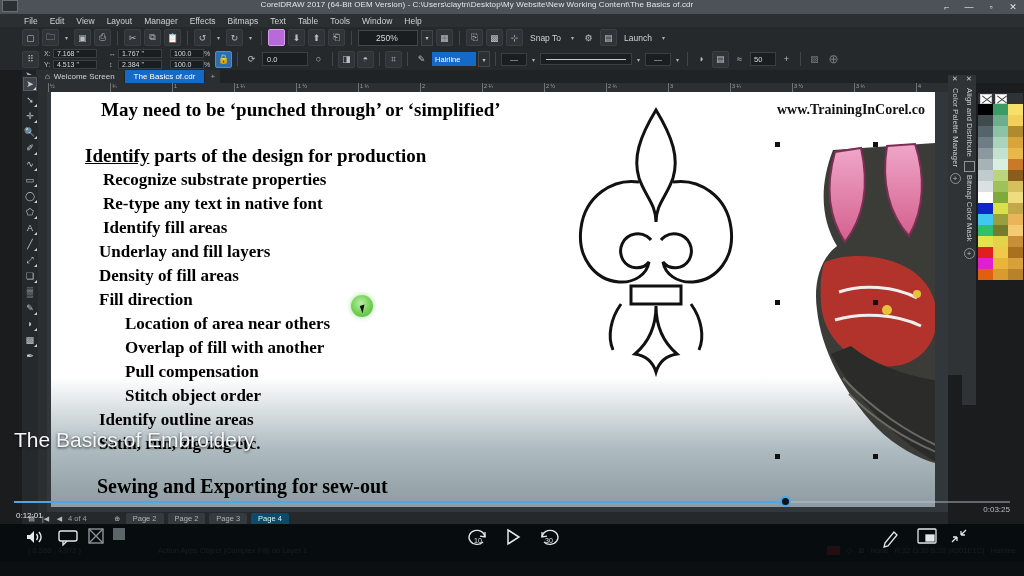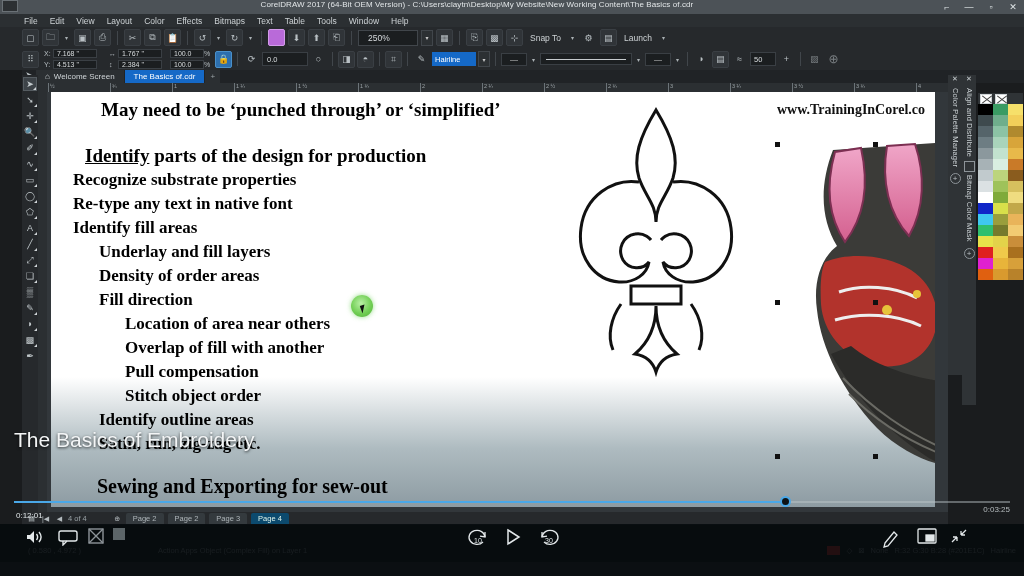--- a/index.html
+++ b/index.html
@@ -28,21 +28,21 @@
   .toolbar1 { position:absolute; left:0; top:27px; width:1024px; height:21px;
               background:#26292c; display:flex; align-items:center; padding-left:22px; gap:3px; }
   .tb-btn { width:17px; height:17px; background:#303438; border:1px solid #3a3f44;
             border-radius:2px; display:flex; align-items:center; justify-content:center;
             font-size:9px; color:#b9c0c4; }
   .tb-sep { width:1px; height:14px; background:#41464b; margin:0 3px; }
   .tb-caret { width:9px; height:17px; display:flex; align-items:center;
               justify-content:center; font-size:6px; color:#aab1b5; }
   .zoombox { width:60px; height:16px; background:#1b1e20; border:1px solid #41464b;
              color:#d6dadd; font-size:8.5px; display:flex; align-items:center;
-             padding-left:9px; }
+             padding-left:17px; }
   .zoomcaret { width:12px; height:16px; background:#2c3033; border:1px solid #41464b;
              display:flex; align-items:center; justify-content:center; font-size:6px; }
   .tb-label { font-size:8.5px; color:#cdd2d5; margin:0 4px; }
 
   
   .toolbar2 { position:absolute; left:0; top:48px; width:1024px; height:22px;
               background:#26292c; display:flex; align-items:center; padding-left:22px; gap:2px; }
   .coordgrp { display:flex; flex-direction:column; justify-content:center; margin-left:3px; }
   .coordrow { display:flex; align-items:center; height:9px; }
   .coordlbl { font-size:7px; color:#b7bec2; width:9px; }
@@ -97,21 +97,21 @@
              background:#fff; overflow:hidden; }
   .page-grad { position:absolute; left:0; bottom:0; width:100%; height:130px;
              background:linear-gradient(to bottom,#ffffff 0%,#aebbc0 55%,#8d9ba2 100%); }
 
   .slide-text { position:absolute; left:22px; top:6px; width:560px; color:#000;
              font-family:"Liberation Serif", serif; font-weight:bold; }
   .sl { white-space:nowrap; }
   .sl.l0 { font-size:19px; margin-left:28px; line-height:24px; }
   .sl.gap { height:22px; }
   .sl.h  { font-size:19px; margin-left:12px; line-height:24px; }
-  .sl.l1 { font-size:17px; line-height:24px; }
+  .sl.l1 { font-size:17px; margin-left:30px; line-height:24px; }
   .sl.l2 { font-size:17px; margin-left:26px; line-height:24px; }
   .sl.l3 { font-size:17px; margin-left:52px; line-height:24px; }
   .sl.last { font-size:20px; margin-left:24px; line-height:24px; }
   .und { text-decoration:underline; }
 
   .url { position:absolute; right:10px; top:10px; font-family:"Liberation Serif", serif;
          font-weight:bold; font-size:14px; color:#111; white-space:nowrap; }
 
   
   .handle { position:absolute; width:5px; height:5px; background:#111; }
@@ -196,21 +196,21 @@
       <div>▫</div>
       <div class="close">✕</div>
     </div>
   </div>
 
   <div class="menubar">
     <span>File</span>
     <span>Edit</span>
     <span>View</span>
     <span>Layout</span>
-    <span>Color</span>
+    <span>Manager</span>
     <span>Effects</span>
     <span>Bitmaps</span>
     <span>Text</span>
     <span>Table</span>
     <span>Tools</span>
     <span>Window</span>
     <span>Help</span>
   </div>
 
   <div class="toolbar1">
@@ -417,21 +417,21 @@
       <div class="handle" style="left:822px;top:362px"></div>
 
       <div class="slide-text">
         <div class="sl l0">May need to be ‘punched through’ or ‘simplified’</div>
         <div class="sl gap"></div>
         <div class="sl h"><span class="und">Identify</span><span> parts of the design for production</span></div>
         <div class="sl l1">Recognize substrate properties</div>
         <div class="sl l1">Re-type any text in native font</div>
         <div class="sl l1">Identify fill areas</div>
         <div class="sl l2">Underlay and fill layers</div>
-        <div class="sl l2">Density of order areas</div>
+        <div class="sl l2">Density of fill areas</div>
         <div class="sl l2">Fill direction</div>
         <div class="sl l3">Location of area near others</div>
         <div class="sl l3">Overlap of fill with another</div>
         <div class="sl l3">Pull compensation</div>
         <div class="sl l3">Stitch object order</div>
         <div class="sl l2">Identify outline areas</div>
         <div class="sl l2">Satin, run, zig-zag etc.</div>
         <div class="sl last" style="margin-top:18px">Sewing and Exporting for sew-out</div>
       </div>
 

